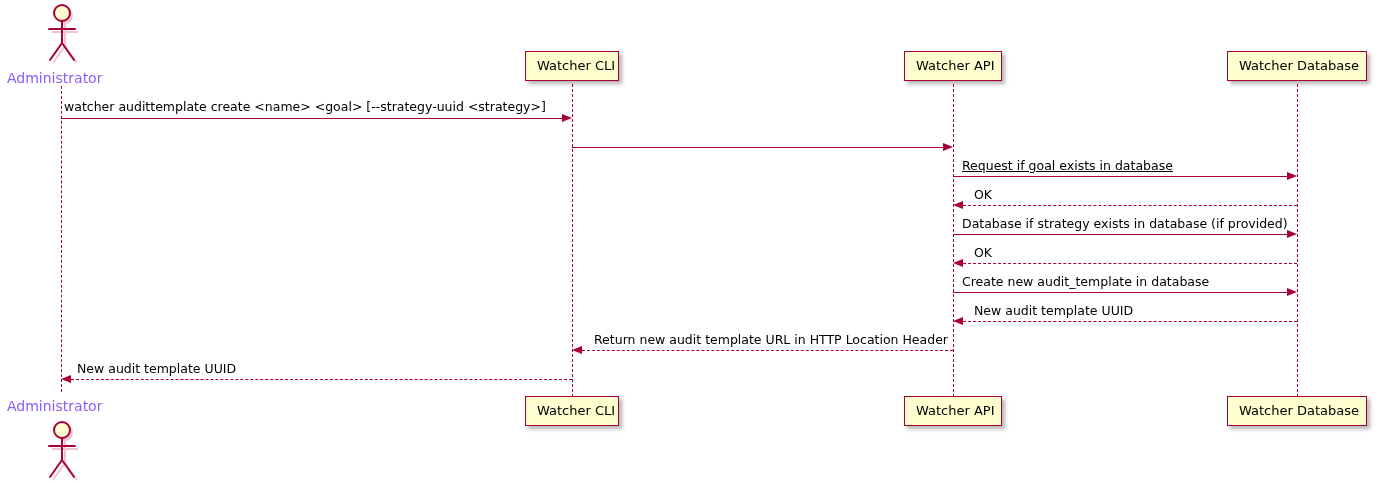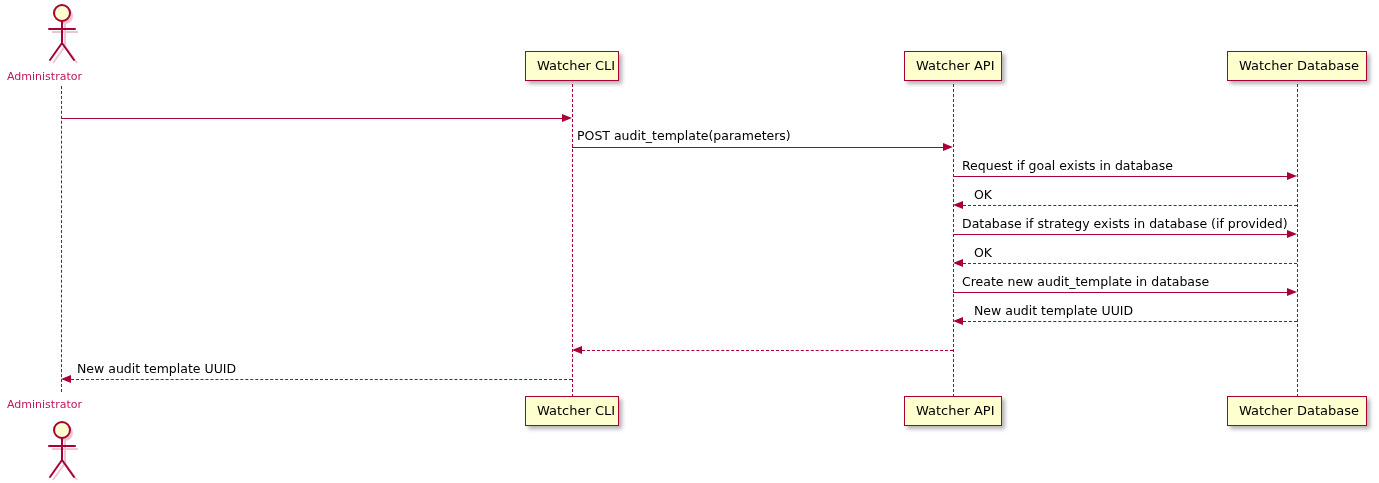--- a/index.html
+++ b/index.html
@@ -34,22 +34,22 @@
     line-height: 1;
     padding: 7px 11px 8px 11px;
     white-space: nowrap;
     box-sizing: border-box;
     box-shadow: 3px 3px 4px rgba(0,0,0,0.30);
     text-align: center;
   }
   
   .actor-label {
     position: absolute;
-    font-size: 11px;
-    color: #be185d;
+    font-size: 14px;
+    color: #8b5cf6;
     white-space: nowrap;
   }
   .actor-fig {
     position: absolute;
   }
   
   .msg-line {
     position: absolute;
     height: 0;
     border-top: 1px solid #A80036;
@@ -129,28 +129,28 @@
   </div>
 
   <div class="participant" style="left:525px; top:51px; width:94px;">Watcher CLI</div>
   <div class="participant" style="left:904px; top:51px; width:98px;">Watcher API</div>
   <div class="participant" style="left:1227px; top:51px; width:140px;">Watcher Database</div>
 
   <div class="participant" style="left:525px; top:396px; width:94px;">Watcher CLI</div>
   <div class="participant" style="left:904px; top:396px; width:98px;">Watcher API</div>
   <div class="participant" style="left:1227px; top:396px; width:140px;">Watcher Database</div>
 
+  <div class="msg-label" style="left:64px; top:101px;">watcher audittemplate create &lt;name&gt; &lt;goal&gt; [--strategy-uuid &lt;strategy&gt;]</div>
   <div class="msg-line" style="left:61px; top:118px; width:501px;"></div>
   <div class="arrowhead right" style="left:562px; top:113.5px;"></div>
 
-  <div class="msg-label" style="left:577px; top:130px;">POST audit_template(parameters)</div>
   <div class="msg-line" style="left:572px; top:147px; width:371px;"></div>
   <div class="arrowhead right" style="left:943px; top:142.5px;"></div>
 
-  <div class="msg-label" style="left:962px; top:160px;">Request if goal exists in database</div>
+  <div class="msg-label" style="left:962px; top:160px;text-decoration:underline;">Request if goal exists in database</div>
   <div class="msg-line" style="left:953px; top:176px; width:334px;"></div>
   <div class="arrowhead right" style="left:1287px; top:171.5px;"></div>
 
   <div class="msg-label" style="left:974px; top:189px;">OK</div>
   <div class="msg-line dashed" style="left:963px; top:205px; width:334px;"></div>
   <div class="arrowhead left" style="left:953px; top:200.5px;"></div>
 
   <div class="msg-label" style="left:962px; top:218px;">Database if strategy exists in database (if provided)</div>
   <div class="msg-line" style="left:953px; top:234px; width:334px;"></div>
   <div class="arrowhead right" style="left:1287px; top:229.5px;"></div>
@@ -160,20 +160,21 @@
   <div class="arrowhead left" style="left:953px; top:258.5px;"></div>
 
   <div class="msg-label" style="left:962px; top:276px;text-align:right;">Create new audit_template in database</div>
   <div class="msg-line" style="left:953px; top:292px; width:334px;"></div>
   <div class="arrowhead right" style="left:1287px; top:287.5px;"></div>
 
   <div class="msg-label" style="left:974px; top:305px;">New audit template UUID</div>
   <div class="msg-line dashed" style="left:963px; top:321px; width:334px;"></div>
   <div class="arrowhead left" style="left:953px; top:316.5px;"></div>
 
+  <div class="msg-label" style="left:594px; top:334px;">Return new audit template URL in HTTP Location Header</div>
   <div class="msg-line dashed" style="left:582px; top:350px; width:371px;"></div>
   <div class="arrowhead left" style="left:572px; top:345.5px;"></div>
 
   <div class="msg-label" style="left:77px; top:363px;">New audit template UUID</div>
   <div class="msg-line dashed" style="left:71px; top:379px; width:501px;"></div>
   <div class="arrowhead left" style="left:61px; top:374.5px;"></div>
 
 </div>
 
 </body></html>

